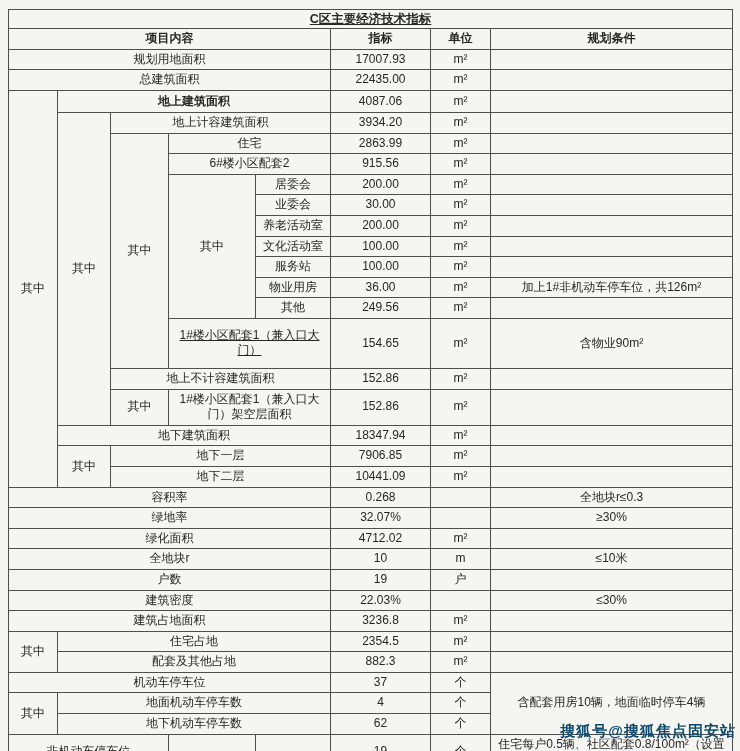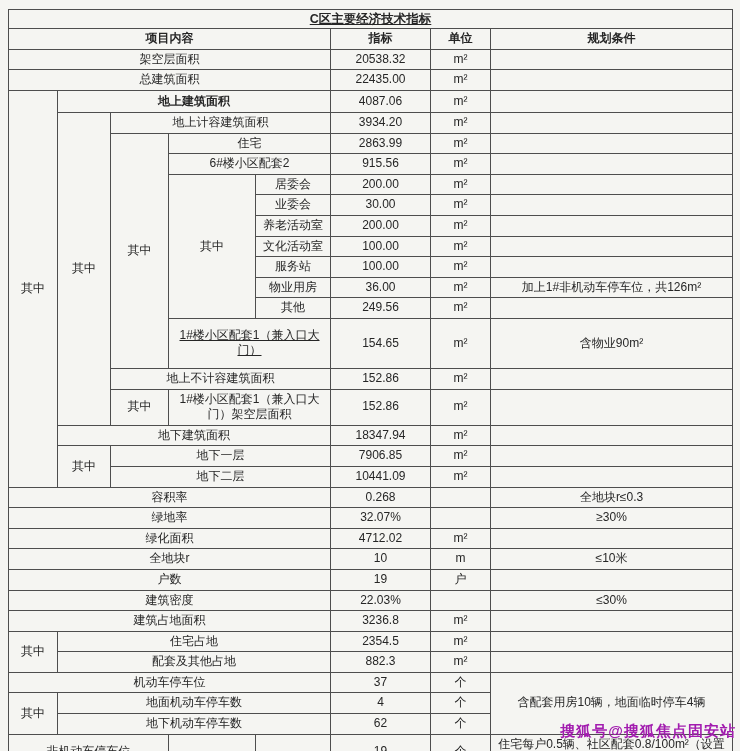--- a/index.html
+++ b/index.html
@@ -30,21 +30,21 @@
   .title-cell { font-weight: 700; font-size: 12.5px; height: 11px; padding: 1px; text-decoration: underline; }
   .head { font-weight: 700; height: 16px; }
   .h-md { height: 22px; font-weight: bold; }
   .h-tall { height: 50px; text-decoration: underline; }
   .h-3l { height: 32px; }
   .h-2l { height: 24px; }
   .watermark {
     position: absolute;
     right: 4px;
     top: 722px;
-    color: #a21caf;
+    color: #0c4a6e;
     font-weight: 700;
     font-size: 15px;
     letter-spacing: 1px;
     white-space: nowrap;
   }
 </style>
 </head>
 <body>
 
 <div class="page">
@@ -66,22 +66,22 @@
     </tr>
 
     <tr>
       <td colspan="5" class="head">项目内容</td>
       <td class="head">指标</td>
       <td class="head">单位</td>
       <td class="head">规划条件</td>
     </tr>
 
     <tr>
-      <td colspan="5">架空层面积</td>
-      <td>20538.32</td>
+      <td colspan="5">规划用地面积</td>
+      <td>17007.93</td>
       <td>m²</td>
       <td></td>
     </tr>
 
     <tr>
       <td colspan="5">总建筑面积</td>
       <td>22435.00</td>
       <td>m²</td>
       <td></td>
     </tr>

